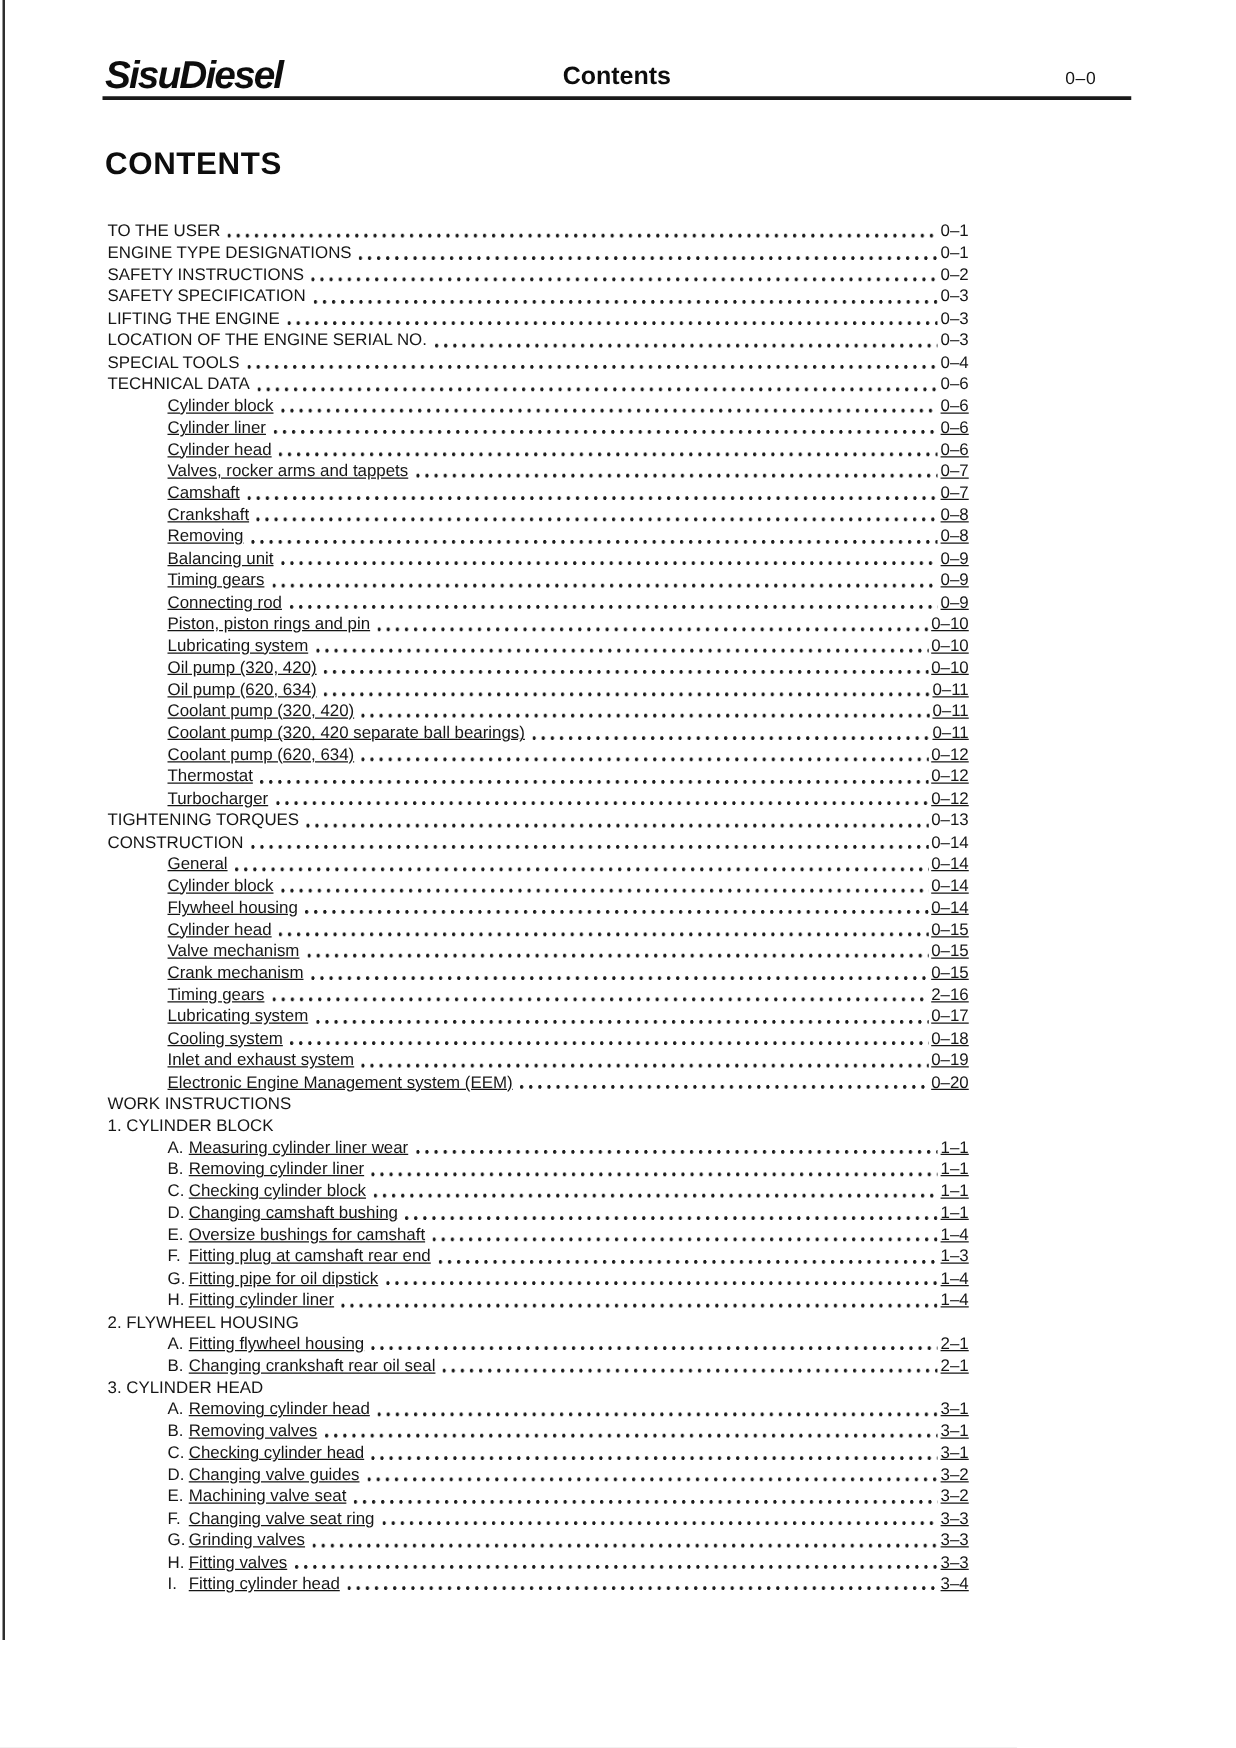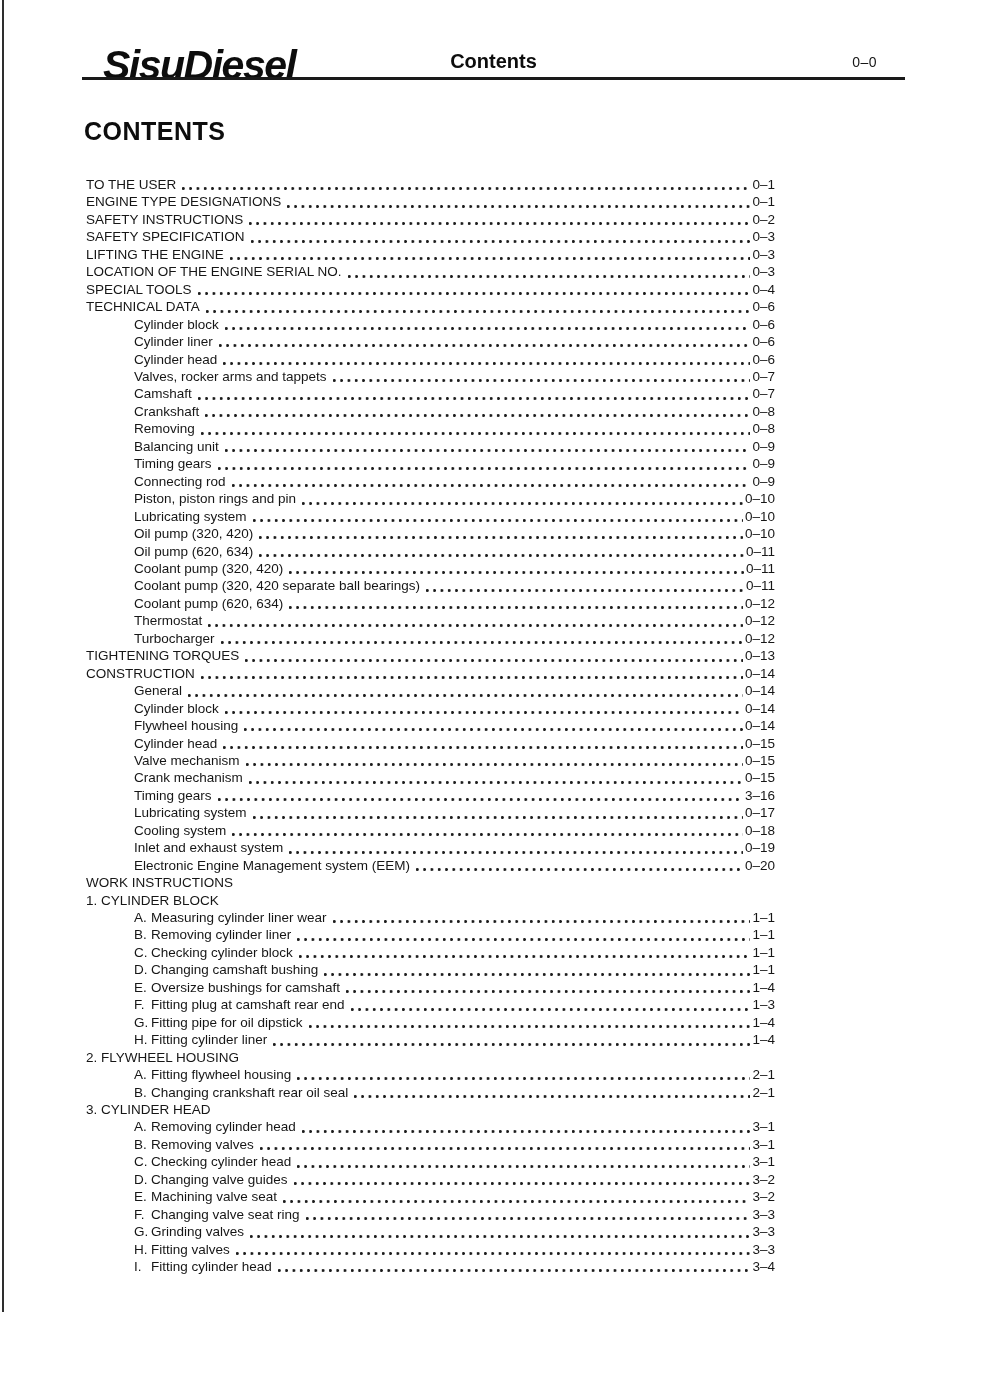--- a/index.html
+++ b/index.html
@@ -16,27 +16,26 @@
   .spine-line {
     position: absolute;
     left: 2px; top: 0;
     width: 2px; height: 1312px;
     background: #2e2e2e;
   }
   .header { position: absolute; left: 82px; top: 0; width: 823px; height: 80px; }
   .logo {
     position: absolute;
     left: 2px; top: 42px;
-    font-size: 41px;
+    font-size: 31px;
     font-weight: bold;
     font-style: italic;
     letter-spacing: -1.5px;
     color: #0d0d0d;
     white-space: nowrap;
-    margin-left: 19px;
   }
   .header-title {
     position: absolute;
     left: 0; top: 50px;
     width: 100%;
     text-align: center;
     font-size: 20px;
     font-weight: bold;
     color: #0d0d0d;
   }
@@ -65,21 +64,21 @@
     position: absolute;
     left: 86px; top: 176px;
     width: 689px;
   }
   .toc-row {
     display: flex;
     font-size: 13.5px;
     line-height: 17.45px;
     white-space: nowrap;
   }
-  .toc-row.level-1 { padding-left: 48px; }
+  .toc-row.level-1 { padding-left: 48px; text-decoration: underline; }
   .toc-label .letter { display: inline-block; min-width: 17px; }
   .leader {
     flex: 1 1 auto;
     margin: 0 2px 0 6px;
     background-image: radial-gradient(circle at 1.3px 1.3px, #1c1c1c 1.1px, transparent 1.55px);
     background-size: 7.3px 2.6px;
     background-repeat: repeat-x;
     background-position: left 0 bottom 3.5px;
   }
   .toc-page { text-align: left; }
@@ -271,21 +270,21 @@
         <span class="toc-page">0–15</span>
       </div>
       <div class="toc-row level-1">
         <span class="toc-label">Crank mechanism</span>
         <span class="leader"></span>
         <span class="toc-page">0–15</span>
       </div>
       <div class="toc-row level-1">
         <span class="toc-label">Timing gears</span>
         <span class="leader"></span>
-        <span class="toc-page">3–16</span>
+        <span class="toc-page">2–16</span>
       </div>
       <div class="toc-row level-1">
         <span class="toc-label">Lubricating system</span>
         <span class="leader"></span>
         <span class="toc-page">0–17</span>
       </div>
       <div class="toc-row level-1">
         <span class="toc-label">Cooling system</span>
         <span class="leader"></span>
         <span class="toc-page">0–18</span>

